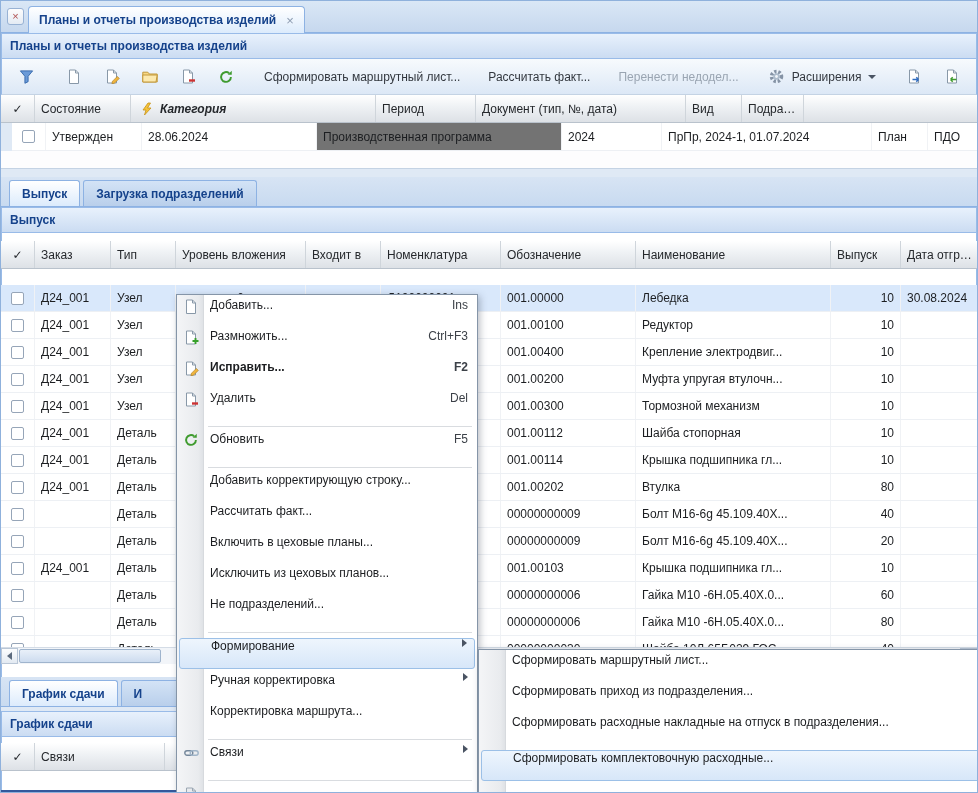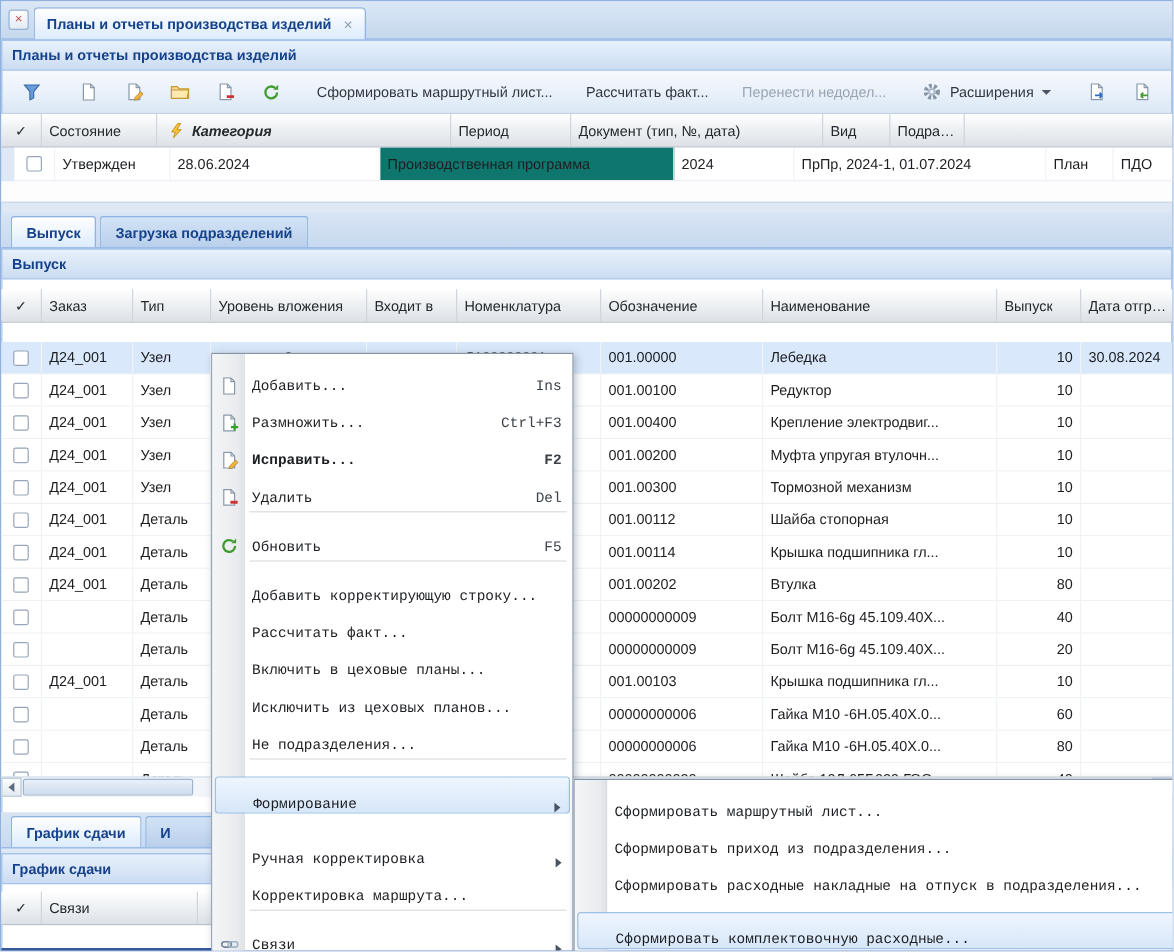--- a/index.html
+++ b/index.html
@@ -36,21 +36,21 @@
   .ctr { justify-content:center; }
   .rgt { justify-content:flex-end; }
   .checkbox { width:13px; height:13px; background:#fff; border:1px solid #96a5b8; border-radius:2px; margin:0 auto; flex:none; }
 
   
   .g1-header { top:94px; }
   .g1-row { position:absolute; left:11px; top:122px; width:100%; height:28px; }
   .g1-empty { position:absolute; left:0; top:150px; width:100%; height:18px; background:#fdfdfe; border-bottom:1px solid #c4d3e4; }
   .w-chk{width:34px;flex:none} .w-state{width:96px;flex:none} .w-sdate{width:175px;flex:none} .w-cat{width:245px;flex:none}
   .w-period{width:100px;flex:none} .w-doc{width:210px;flex:none} .w-kind{width:56px;flex:none} .w-dept{width:62px;flex:none}
-  .cat-selected { background:#0f766e;text-align:right; }
+  .cat-selected { background:#737373;text-align:right; }
   .hdr-cat span.lbl { font-weight:bold; font-style:italic; }
 
   
   .tabstrip { position:absolute; left:0; width:100%; height:30px; background:linear-gradient(#d7e4f4,#c8daf0); border-bottom:1px solid #8db2e3; display:flex; align-items:flex-end; padding:0 0 0 8px; gap:3px; }
   .ts-mid { top:176px; } .ts-bot { top:676px; }
   .tab { height:26px; display:flex; align-items:center; padding:0 12px; border:1px solid #8db2e3; border-bottom:none; border-radius:3px 3px 0 0; color:#15428b; font-weight:bold; background:linear-gradient(#d3e3f6,#b9cfeb); cursor:pointer; white-space:nowrap; overflow:hidden; }
   .tab.active { background:linear-gradient(#ffffff,#dcebfc); }
   .tab-partial { width:60px; }
 
   
@@ -75,27 +75,27 @@
   .p3-body { position:absolute; left:0; top:736px; width:100%; height:53px; background:#fff; border-left:1px solid #99bbe8; border-right:1px solid #99bbe8; }
   .g3-header { top:742px; }
   .w3-chk{width:34px;flex:none} .w3-date{width:130px;flex:none}
   .bottom-strip { position:absolute; left:0; top:789px; width:100%; height:4px; background:#33589c; z-index:5; }
 
   
   .menu { position:absolute; background:#fff; border:1px solid #8595a8; box-shadow:2px 2px 7px rgba(60,70,90,.35); padding:3px 0; z-index:20; }
   .menu::before { content:""; position:absolute; left:0; top:0; bottom:0; width:26px; background:linear-gradient(to right,#f4f5f7,#e9ebee 82%,#dfe2e6); border-right:1px solid #d7dade; }
   .context-menu { left:175px; top:293px; width:302px; height:560px; }
   .submenu { left:477px; top:648px; width:520px; height:220px; z-index:30; }
-  .menu-item { position:relative; height:31px; display:flex; align-items:flex-end; padding:0 9px 0 4px; cursor:pointer;font-family:Liberation Mono, monospace; }
+  .menu-item { position:relative; height:31px; display:flex; align-items:flex-start; padding:0 9px 0 4px; cursor:pointer; }
   .mi-icon { width:20px; height:16px; flex:none; display:flex; align-items:center; justify-content:center; }
   .mi-label { margin-left:9px; white-space:nowrap; overflow:hidden; }
   .mi-fill { flex:1; }
   .mi-shortcut { margin-left:12px; color:#3c4148; }
   .menu-item.bold .mi-label, .menu-item.bold .mi-shortcut { font-weight:bold; }
-  .menu-item.active { background:linear-gradient(#eef5fd,#d7e7f9); border:1px solid #9cc0e7; border-radius:3px; margin:14px 2px; padding:0 7px 0 2px; }
+  .menu-item.active { background:linear-gradient(#eef5fd,#d7e7f9); border:1px solid #9cc0e7; border-radius:3px; margin:4px 2px; padding:0 7px 0 2px; }
   .mi-arrow { width:0; height:0; border-top:4px solid transparent; border-bottom:4px solid transparent; border-left:5px solid #4a5463; margin-left:10px; flex:none; }
   .menu-sep { height:1px; background:#d9dce0; margin:4px 5px 5px 31px; }
 </style>
 </head>
 <body>
 
 <div class="app">
 
   <div class="top-tabbar">
     <div class="close-all-btn">×</div>
@@ -612,21 +612,21 @@
     <div class="menu-item">
       <span class="mi-icon"></span>
         <span class="mi-label">Включить в цеховые планы...</span>
     </div>
     <div class="menu-item">
       <span class="mi-icon"></span>
         <span class="mi-label">Исключить из цеховых планов...</span>
     </div>
     <div class="menu-item">
       <span class="mi-icon"></span>
-        <span class="mi-label">Не подразделения...</span>
+        <span class="mi-label">Не подразделений...</span>
     </div>
     <div class="menu-sep"></div>
     <div class="menu-item active">
       <span class="mi-icon"></span>
         <span class="mi-label">Формирование</span>
         <span class="mi-fill"></span>
       <span class="mi-arrow"></span>
     </div>
     <div class="menu-item">
       <span class="mi-icon"></span>

